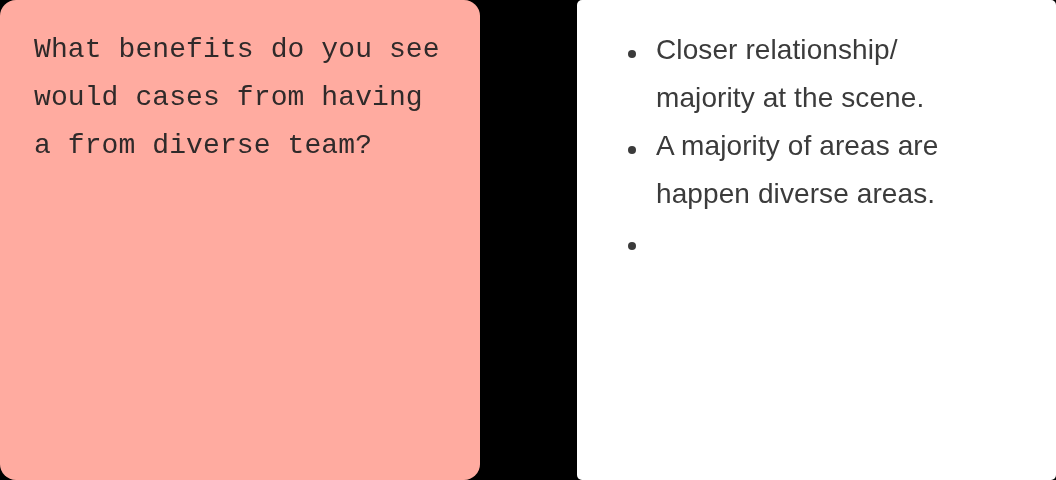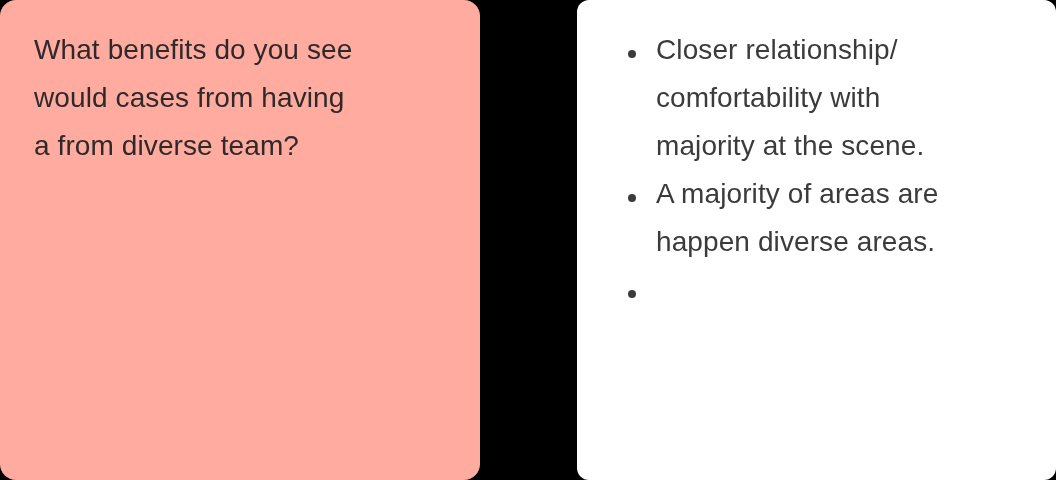--- a/index.html
+++ b/index.html
@@ -30,26 +30,27 @@
     top: 0;
     height: 480px;
   }
   .card--question {
     left: 0;
     width: 480px;
     background: var(--question-bg);
     border-radius: 16px;
     padding: 26px 24px 0 34px;
     color: var(--question-text);
+    font-family: Liberation Mono, monospace;
   }
   .card--answer {
     left: 577px;
     width: 479px;
     background: var(--answer-bg);
-    border-radius: 12px;
+    border-radius: 5px;
     padding: 26px 24px 0 51px;
     color: var(--answer-text);
   }
   .line {
     font-size: 28px;
     line-height: 48px;
     white-space: nowrap;
     letter-spacing: 0.1px;
   }
   .bullets {
@@ -82,21 +83,20 @@
     <div class="line">a from diverse team?</div>
   </section>
 
   <section class="card card--answer">
     <ul class="bullets">
 
       <li class="bullet">
         <span class="bullet-dot"></span>
         <div>
           <div class="line">Closer relationship/</div>
-          <div class="line">comfortability with</div>
           <div class="line">majority at the scene.</div>
         </div>
       </li>
 
       <li class="bullet">
         <span class="bullet-dot"></span>
         <div>
           <div class="line">A majority of areas are</div>
           <div class="line">happen diverse areas.</div>
         </div>

